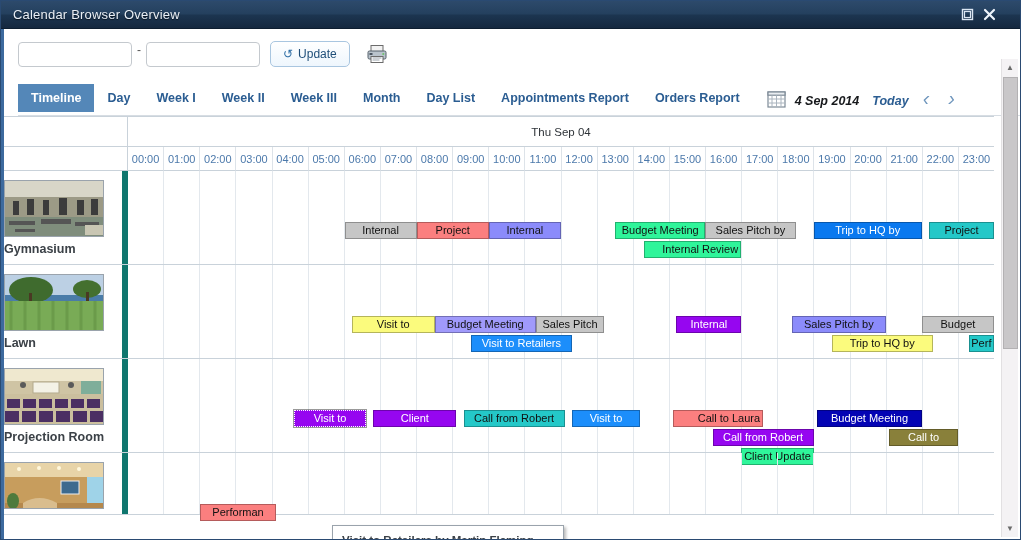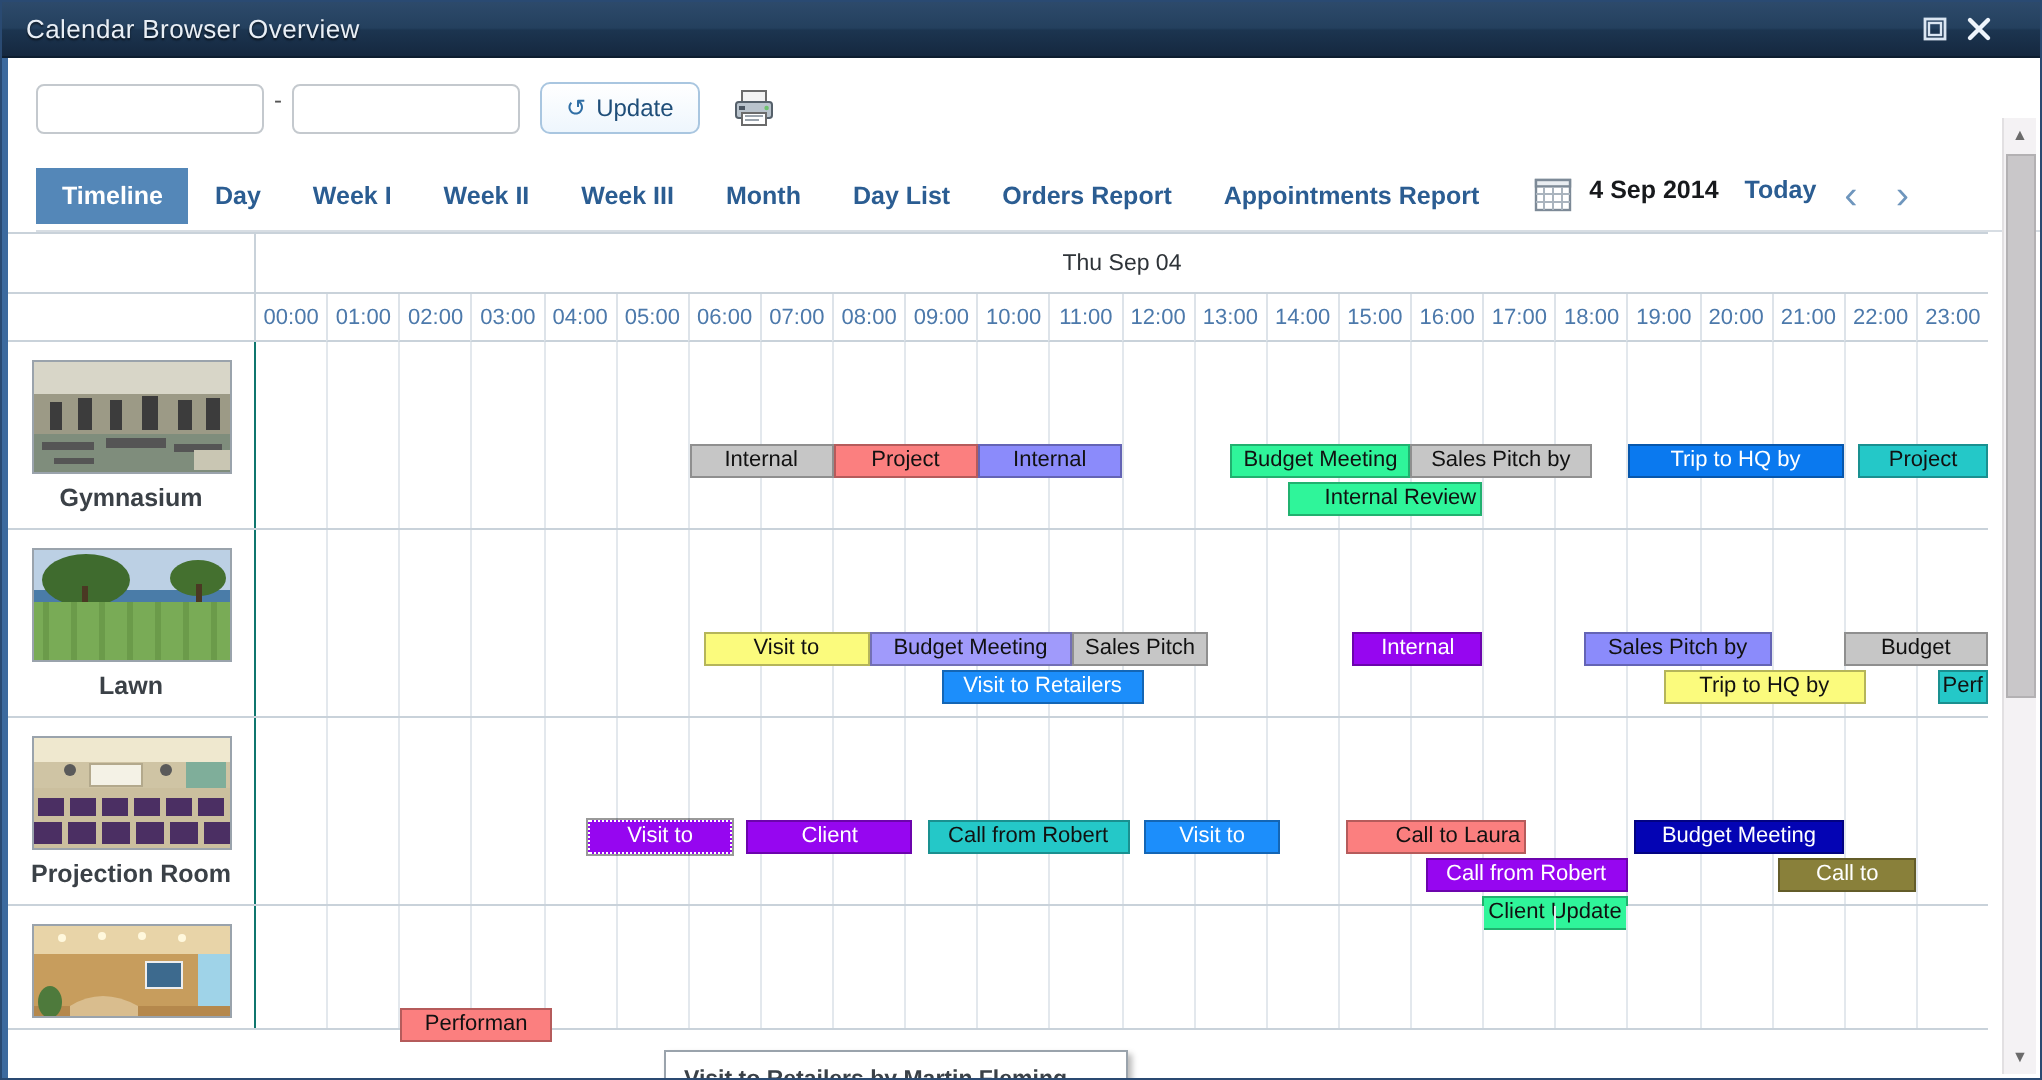--- a/index.html
+++ b/index.html
@@ -77,21 +77,21 @@
     height: 36px;
   }
   .vtab {
     font-size: 12.5px; font-weight: bold; color:#2b5d92;
     padding: 6px 13px; cursor:pointer; white-space:nowrap;
   }
   .vtab.active {
     background: #5487b8; color:#fff;
     padding: 7px 13px;
   }
-  .navgroup { display:flex; align-items:flex-start; margin-left: 14px; gap: 9px; }
+  .navgroup { display:flex; align-items:flex-end; margin-left: 14px; gap: 9px; font-style: italic; }
   #cal-icon { width:19px; height:18px; }
   #cur-date { font-size:12.5px; font-weight:bold; color:#17191c; white-space:nowrap; }
   #today-btn { font-size:12.5px; font-weight:bold; color:#2b5d92; cursor:pointer; margin-left:4px;}
   .chev { color:#6f96bd; font-size:20px; cursor:pointer; line-height:1; padding:0 5px; font-weight:300;}
 
   
   #gridwrap {
     flex: 1 1 auto; position: relative; overflow: hidden;
     border-top: 1px solid #c9d2da;
     margin-right: 26px;
@@ -120,22 +120,22 @@
     border-left: 1px solid #dde3e9;
     border-bottom: 1px solid #c9d2da;
     display:flex; align-items:center; justify-content:center;
     font-size: 11px; color:#4c79ab; background:#fff;
   }
   .hcell:first-child { border-left: none; }
 
   .res-row { display:flex; border-bottom: 1px solid #c9d2da; }
   .res-cell {
     width:124px; flex: 0 0 124px;
-    border-right: 1px solid #0f766e;
-    display:flex; flex-direction:column; align-items:center;
+    border-right: 6px solid #0f766e;
+    display:flex; flex-direction:column; align-items:flex-start;
     padding-top: 9px; background:#fff;
   }
   .thumb {
     width: 100px; height: 57px;
     border: 1px solid #9aa3ac; overflow:hidden; position:relative;
   }
   .res-name {
     margin-top: 5px; font-size: 12.5px; font-weight:bold;
     color:#3b4147; text-shadow: 0 1px 0 #fff; white-space:nowrap;
   }
@@ -233,22 +233,22 @@
       </div>
 
       <div id="viewbar">
         <div class="vtab active">Timeline</div>
         <div class="vtab">Day</div>
         <div class="vtab">Week I</div>
         <div class="vtab">Week II</div>
         <div class="vtab">Week III</div>
         <div class="vtab">Month</div>
         <div class="vtab">Day List</div>
+        <div class="vtab">Appointments Report</div>
         <div class="vtab">Orders Report</div>
-        <div class="vtab">Appointments Report</div>
 
         <div class="navgroup">
           <svg id="cal-icon" viewBox="0 0 19 18">
             <rect x="1" y="2" width="17" height="15" fill="#fff" stroke="#7d8a97" stroke-width="1.2"></rect>
             <rect x="1" y="2" width="17" height="3.2" fill="#e9edf1" stroke="#7d8a97" stroke-width="1.2"></rect>
             <path d="M5 5.5V17 M9.5 5.5V17 M14 5.5V17 M1 9H18 M1 13H18" stroke="#aab4be" stroke-width="1"></path>
           </svg>
           <span id="cur-date">4 Sep 2014</span>
           <span id="today-btn">Today</span>
           <span class="chev">‹</span>

